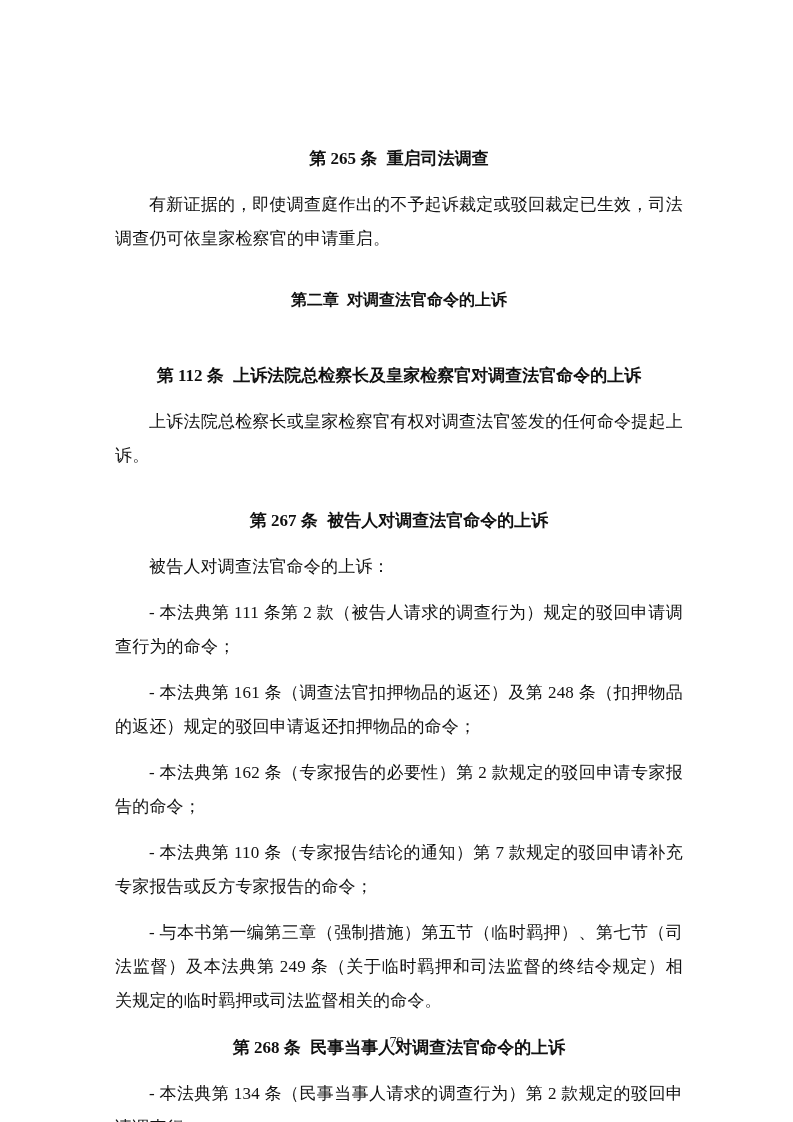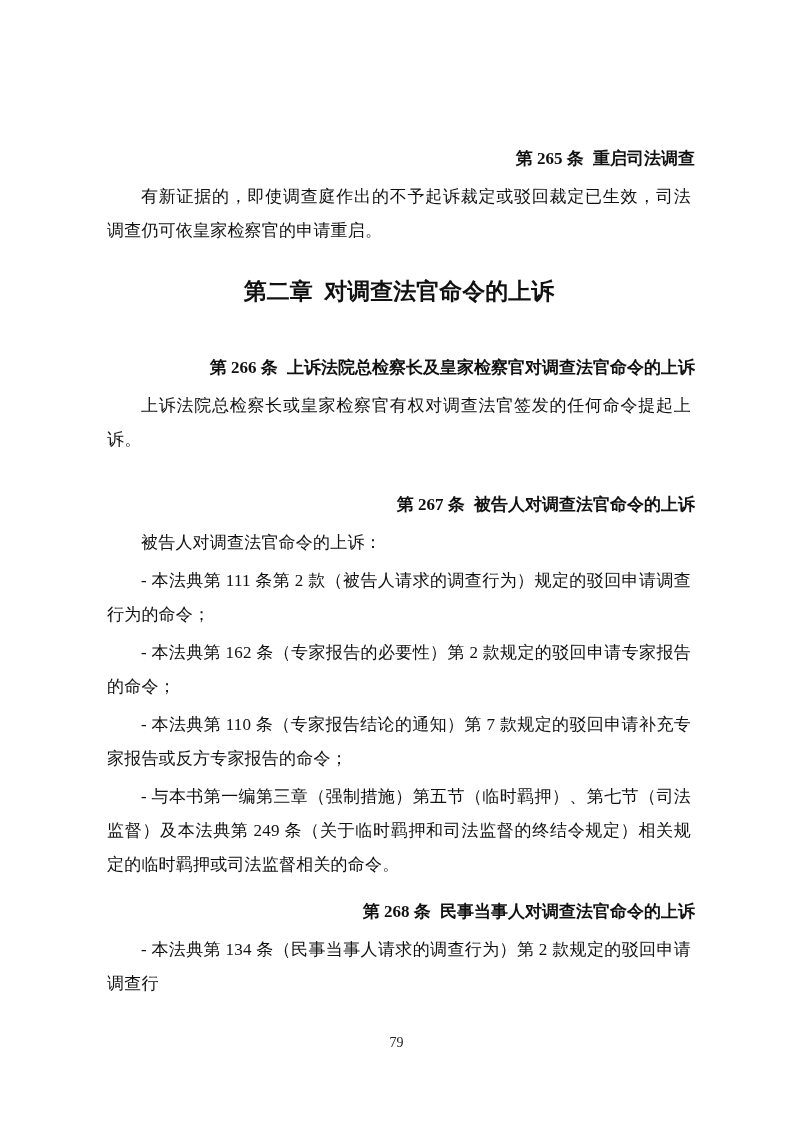--- a/index.html
+++ b/index.html
@@ -19,36 +19,36 @@
     font-size: 17px;
     line-height: 34px;
     overflow: hidden;
   }
   .article { margin: 0; }
   .article-heading {
     margin: 0;
     font-size: 17px;
     font-weight: bold;
     line-height: 34px;
-    text-align: right;
+    text-align: center;
   }
   .article-heading .title-part { margin-left: 0.55em; }
   .chapter-heading {
     margin: 26px 0 0 0;
-    font-size: 23px;
+    font-size: 16px;
     font-weight: bold;
     line-height: 36px;
     text-align: center;
   }
   .chapter-heading .title-part { margin-left: 0.5em; }
   .sec-266 { margin-top: 41px; }
   .sec-267 { margin-top: 31px; }
   .sec-268 { margin-top: 13px; }
   .para {
-    margin: 4px;
+    margin: 12px;
     text-indent: 2em;
     text-align: justify;
     letter-spacing: 0.2px;
   }
   .page-footer {
     position: absolute;
     top: 1034px;
     left: 0;
     width: 793px;
     text-align: center;
@@ -63,28 +63,29 @@
 <div class="page">
 
   <section class="article">
     <h3 class="article-heading"><span>第 265 条</span><span class="title-part">重启司法调查</span></h3>
     <p class="para">有新证据的，即使调查庭作出的不予起诉裁定或驳回裁定已生效，司法调查仍可依皇家检察官的申请重启。</p>
   </section>
 
   <h2 class="chapter-heading"><span>第二章</span><span class="title-part">对调查法官命令的上诉</span></h2>
 
   <section class="article sec-266">
-    <h3 class="article-heading"><span>第 266 条</span><span class="title-part">上诉法院总检察长及皇家检察官对调查法官命令的上诉</span></h3>
+    <h3 class="article-heading"><span>第 112 条</span><span class="title-part">上诉法院总检察长及皇家检察官对调查法官命令的上诉</span></h3>
     <p class="para">上诉法院总检察长或皇家检察官有权对调查法官签发的任何命令提起上诉。</p>
   </section>
 
   <section class="article sec-267">
     <h3 class="article-heading"><span>第 267 条</span><span class="title-part">被告人对调查法官命令的上诉</span></h3>
     <p class="para">被告人对调查法官命令的上诉：</p>
     <p class="para">- 本法典第 111 条第 2 款（被告人请求的调查行为）规定的驳回申请调查行为的命令；</p>
+    <p class="para">- 本法典第 161 条（调查法官扣押物品的返还）及第 248 条（扣押物品的返还）规定的驳回申请返还扣押物品的命令；</p>
     <p class="para">- 本法典第 162 条（专家报告的必要性）第 2 款规定的驳回申请专家报告的命令；</p>
     <p class="para">- 本法典第 110 条（专家报告结论的通知）第 7 款规定的驳回申请补充专家报告或反方专家报告的命令；</p>
     <p class="para">- 与本书第一编第三章（强制措施）第五节（临时羁押）、第七节（司法监督）及本法典第 249 条（关于临时羁押和司法监督的终结令规定）相关规定的临时羁押或司法监督相关的命令。</p>
   </section>
 
   <section class="article sec-268">
     <h3 class="article-heading"><span>第 268 条</span><span class="title-part">民事当事人对调查法官命令的上诉</span></h3>
     <p class="para">- 本法典第 134 条（民事当事人请求的调查行为）第 2 款规定的驳回申请调查行</p>
   </section>
 

